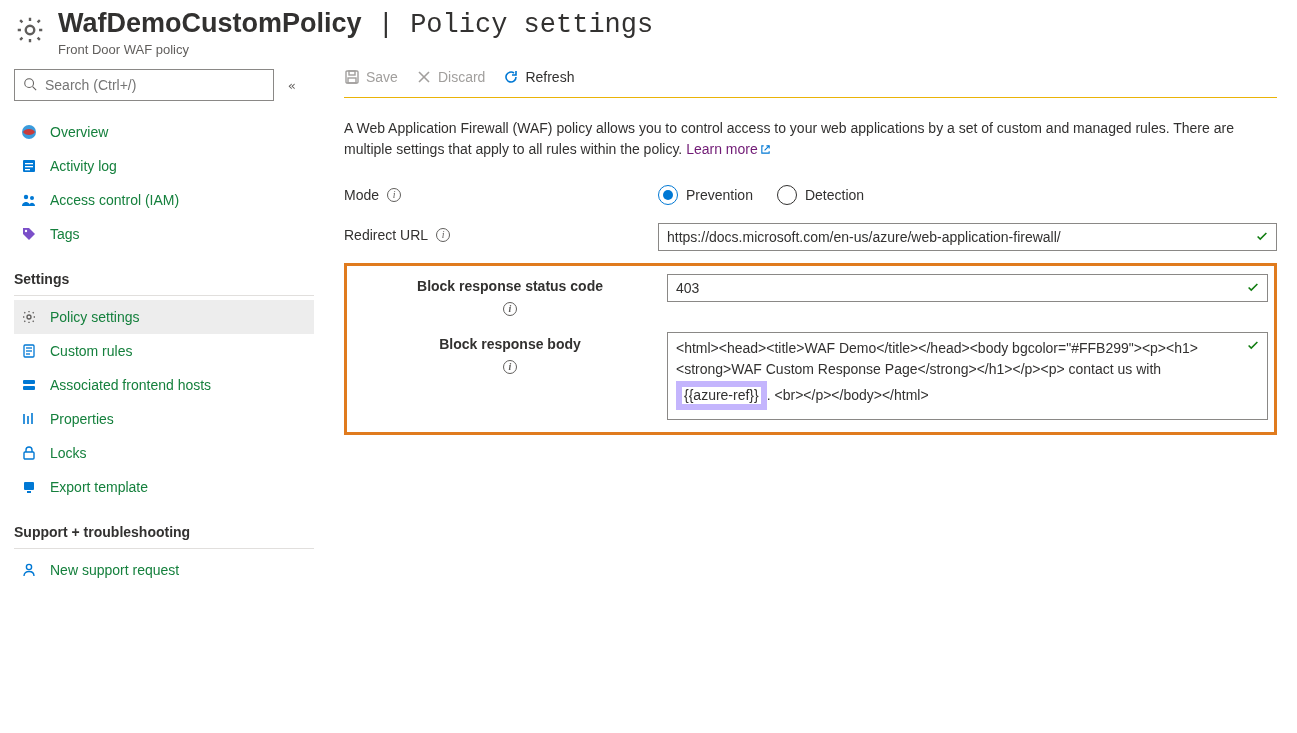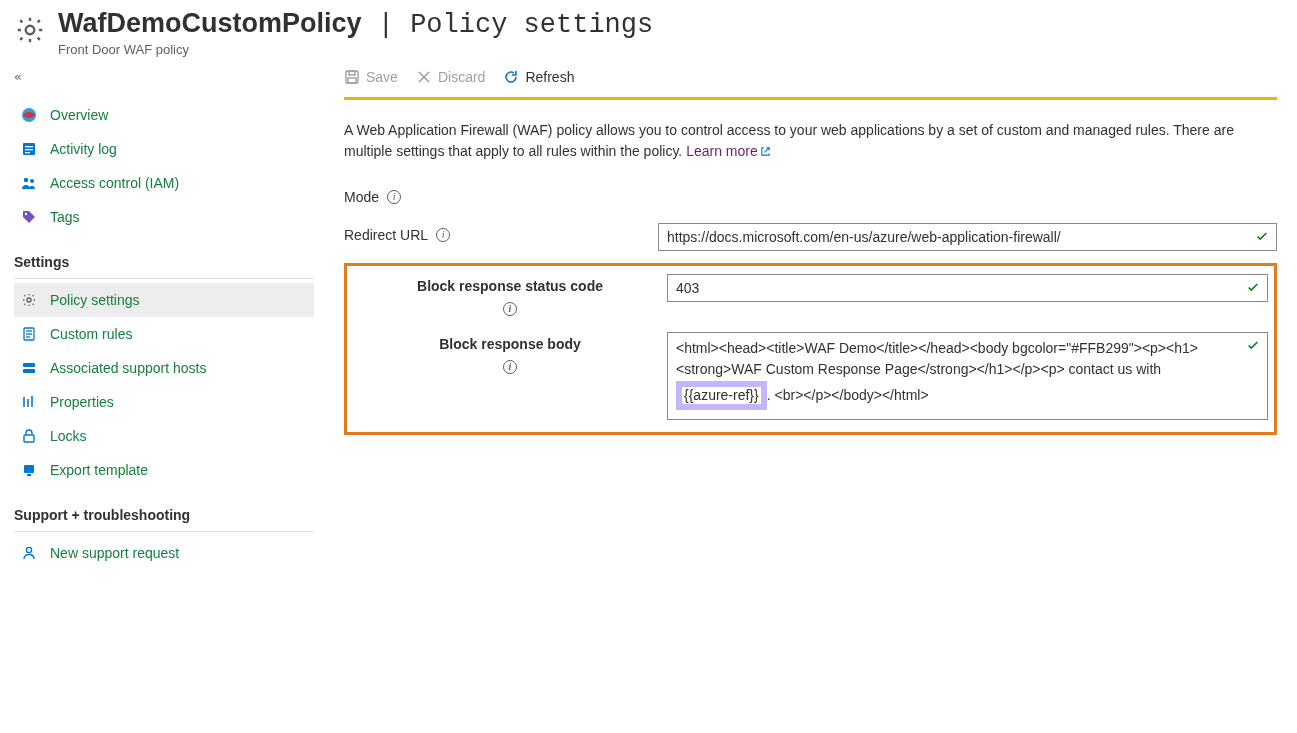--- a/index.html
+++ b/index.html
@@ -105,21 +105,21 @@
   
   .main {
     flex: 1;
     min-width: 0;
   }
   .toolbar {
     display: flex;
     align-items: center;
     gap: 18px;
     padding-bottom: 12px;
-    border-bottom: 3px solid #eab308;
+    border-bottom: 1px solid #eab308;
     margin-bottom: 20px;
   }
   .tool-btn {
     display: flex;
     align-items: center;
     gap: 6px;
     font-size: 14px;
     cursor: pointer;
   }
   .tool-btn.disabled { color: #a19f9d; cursor: default; }
@@ -244,20 +244,29 @@
         <span>WafDemoCustomPolicy</span><span class="thin"><span> | </span><span>Policy settings</span></span>
       </h1>
       <div class="subtitle">Front Door WAF policy</div>
     </div>
   </div>
 
   <div class="body">
 
     <div class="sidebar">
       <div class="search-row">
+        <div class="search-box">
+          <span class="icon">
+            <svg width="14" height="14" viewBox="0 0 16 16" fill="none" stroke="#605e5c" stroke-width="1.2">
+                <circle cx="7" cy="7" r="5"></circle>
+                <line x1="11" y1="11" x2="15" y2="15"></line>
+              </svg>
+          </span>
+          <input type="text" placeholder="Search (Ctrl+/)" style="">
+        </div>
         <span class="collapse-btn">«</span>
       </div>
 
       <div class="nav-item">
         <span class="icon">
           <svg width="16" height="16" viewBox="0 0 16 16">
               <circle cx="8" cy="8" r="7" fill="#3a9bdc"></circle>
               <path d="M2 8c2-4 10-4 12 0-2 4-10 4-12 0z" fill="#c83b3b"></path>
             </svg>
         </span>
@@ -317,21 +326,21 @@
         </span>
         <span>Custom rules</span>
       </div>
       <div class="nav-item">
         <span class="icon">
           <svg width="16" height="16" viewBox="0 0 16 16" fill="#0078d4">
               <rect x="2" y="3" width="12" height="4" rx="1"></rect>
               <rect x="2" y="9" width="12" height="4" rx="1"></rect>
             </svg>
         </span>
-        <span>Associated support hosts</span>
+        <span>Associated frontend hosts</span>
       </div>
       <div class="nav-item">
         <span class="icon">
           <svg width="16" height="16" viewBox="0 0 16 16" stroke="#0078d4" stroke-width="1.6">
               <line x1="3" y1="3" x2="3" y2="13"></line>
               <line x1="7" y1="5" x2="7" y2="13"></line>
               <line x1="11" y1="2" x2="11" y2="13"></line>
             </svg>
         </span>
         <span>Properties</span>
@@ -405,20 +414,34 @@
                 <path d="M4 2H2v8h8V8"></path>
                 <path d="M7 2h3v3"></path>
                 <line x1="10" y1="2" x2="5" y2="7"></line>
               </svg></span></a>
       </div>
 
       <div class="form-row">
         <div class="form-label">
           <span>Mode</span>
           <span class="info-icon">i</span>
+        </div>
+        <div class="form-control">
+          <div class="radio-group">
+            <div class="radio checked">
+              <span class="ring">
+                  <span class="dot"></span>
+                </span>
+              <span>Prevention</span>
+            </div>
+            <div class="radio">
+              <span class="ring"></span>
+              <span>Detection</span>
+            </div>
+          </div>
         </div>
       </div>
 
       <div class="form-row">
         <div class="form-label">
           <span>Redirect URL</span>
           <span class="info-icon">i</span>
         </div>
         <div class="form-control input-wrap">
           <div class="text-input">https://docs.microsoft.com/en-us/azure/web-application-firewall/</div>

